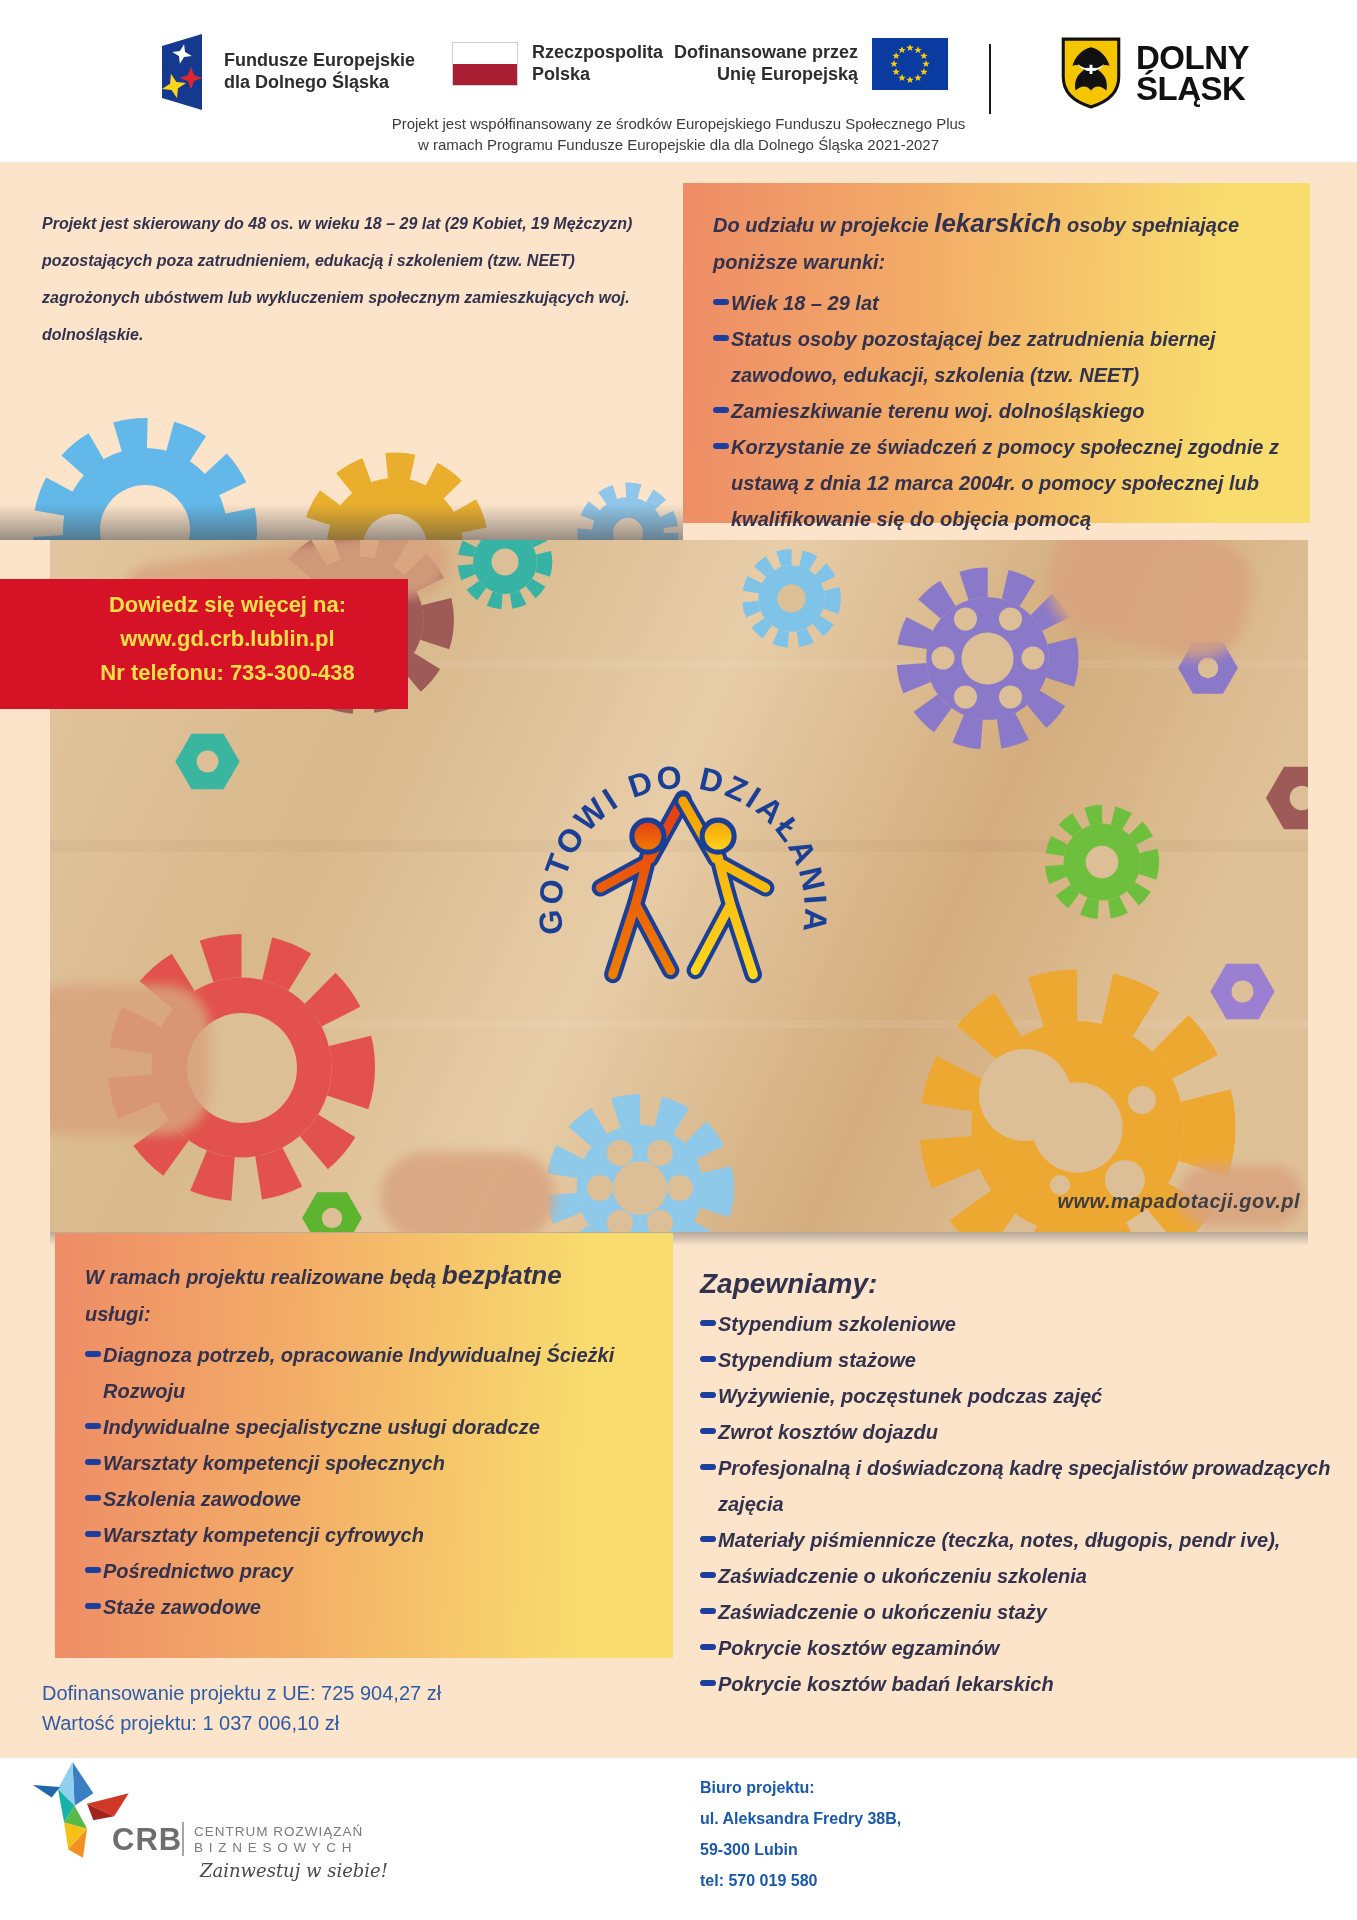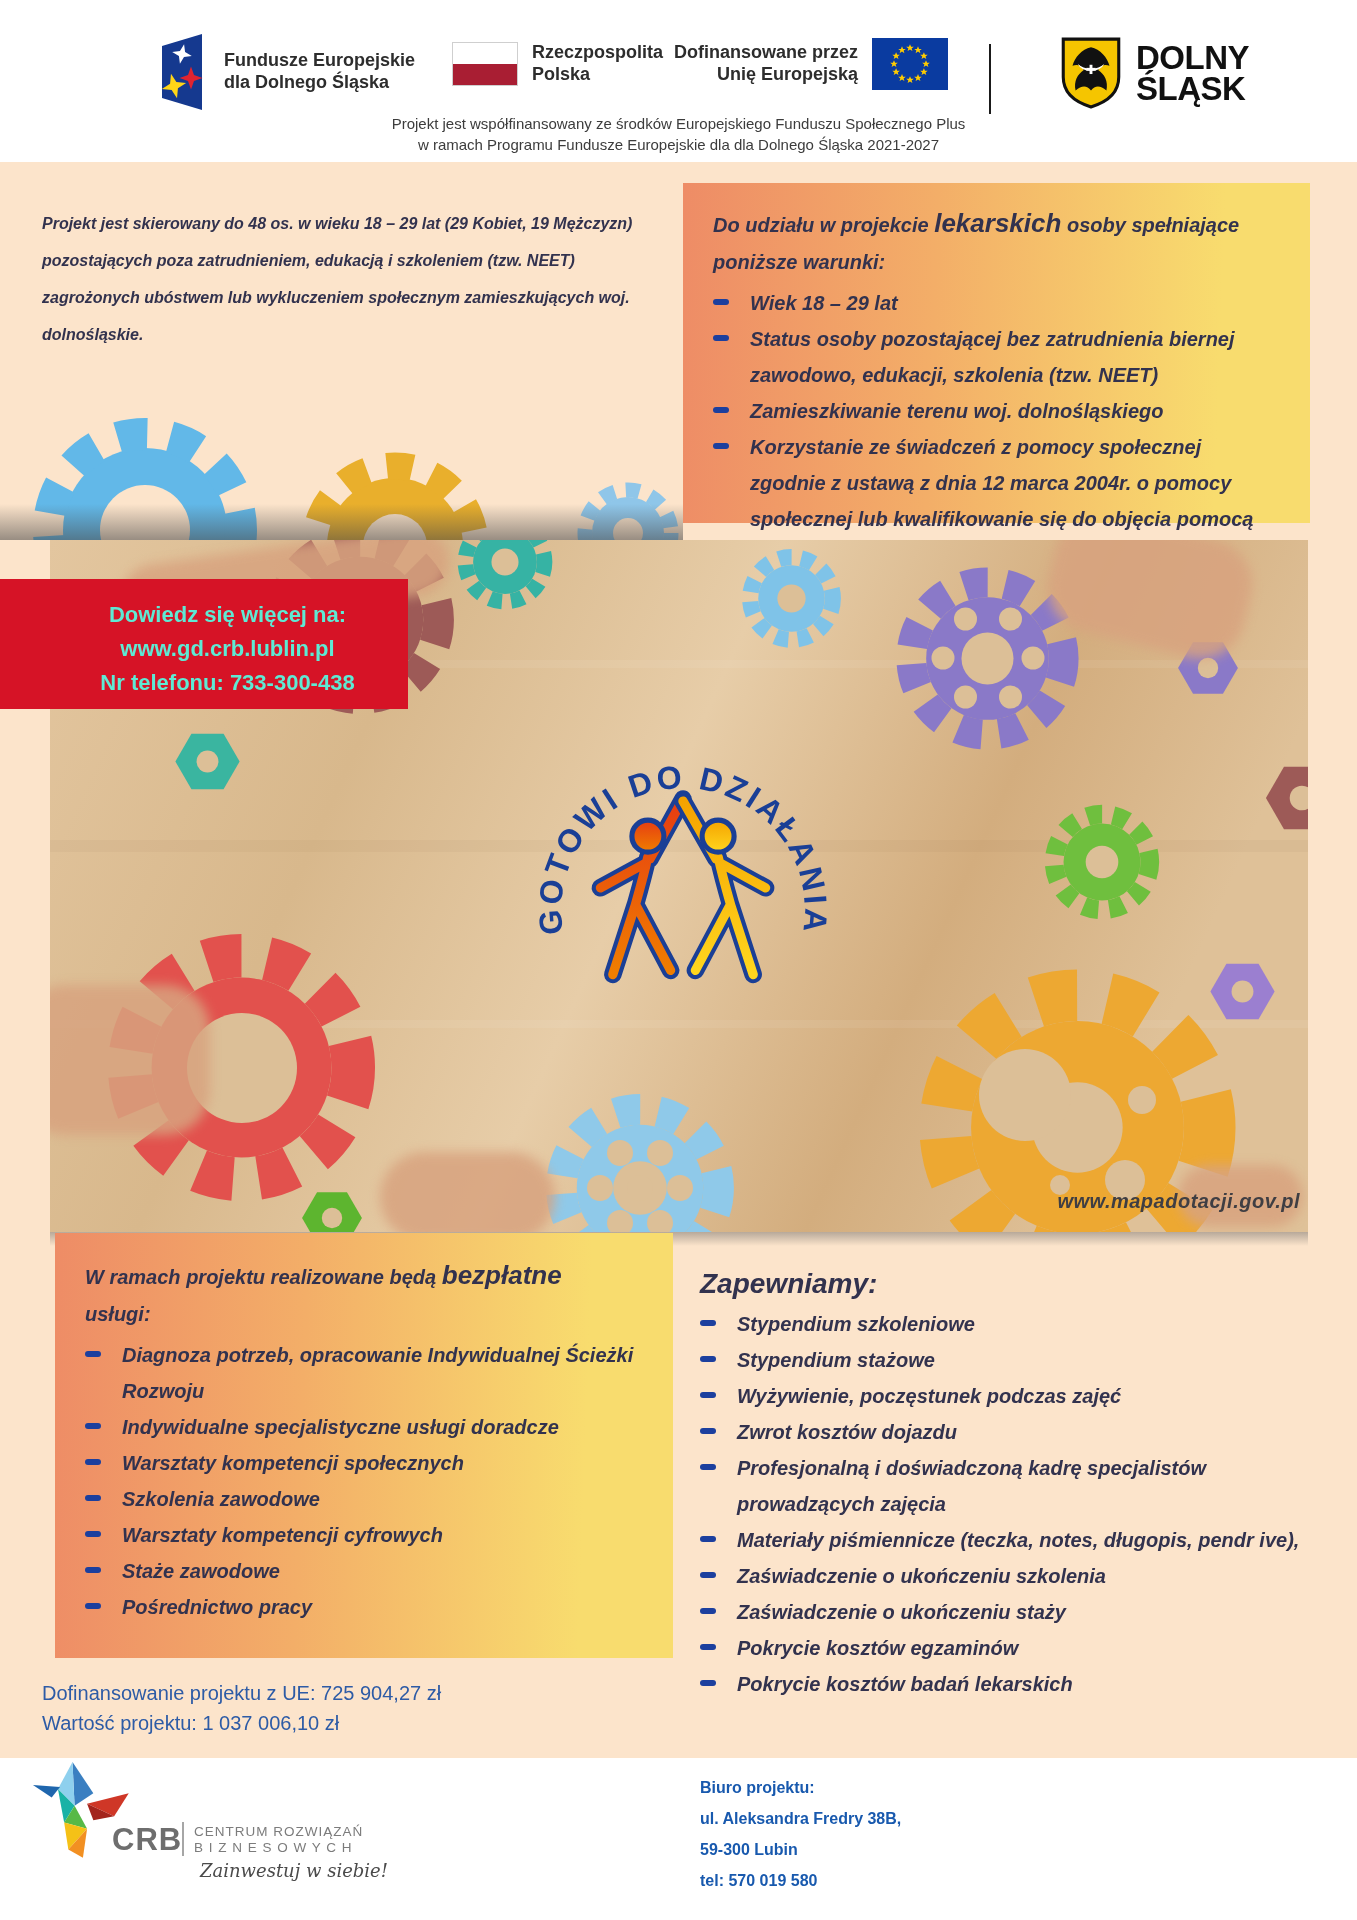--- a/index.html
+++ b/index.html
@@ -27,36 +27,36 @@
   .intro{position:absolute;left:42px;top:205px;width:615px;font-size:16px;font-weight:bold;
          font-style:italic;line-height:37px;color:#32324e;}
   
   .gradbox{position:absolute;background:linear-gradient(92deg,#ee8c66 0%,#f3ae68 40%,#f8dc6e 85%);}
   .cond-box{left:683px;top:183px;width:627px;height:340px;padding:22px 30px;box-sizing:border-box;}
   .serv-box{left:55px;top:1233px;width:618px;height:425px;padding:24px 30px;box-sizing:border-box;}
   .box-head{font-size:20px;font-weight:bold;font-style:italic;line-height:37px;color:#32324e;}
   .box-head .em{font-size:26px;font-style:italic;}
   
   ul.blist{list-style:none;margin:4px 0 0 0;padding:0;}
-  ul.blist li{display:flex;gap:21px;font-size:20px;font-weight:bold;font-style:italic;
+  ul.blist li{display:flex;gap:2px;font-size:20px;font-weight:bold;font-style:italic;
               line-height:36px;color:#32324e;}
   ul.blist .dash{flex:0 0 16px;width:16px;height:6px;border-radius:3px;background:#1c3f9e;margin-top:14px;}
   
   .illu{position:absolute;left:0;top:378px;width:683px;height:162px;overflow:hidden;}
   
   .photo{position:absolute;left:50px;top:540px;width:1258px;height:692px;overflow:hidden;}
   .photo-bottom-shadow{position:absolute;left:50px;top:1232px;width:1258px;height:14px;
                background:linear-gradient(to bottom,rgba(80,80,80,.4),rgba(80,80,80,0));}
   .hand{position:absolute;background:#d8a37f;filter:blur(6px);opacity:.85;border-radius:45px;}
   .watermark{position:absolute;right:8px;top:650px;font-size:20px;font-weight:bold;font-style:italic;
              color:#3f3e43;letter-spacing:.5px;}
   .logo-arc{position:absolute;left:478px;top:162px;}
   
   .redbox{position:absolute;left:0;top:579px;width:408px;height:130px;background:#d61326;
-          color:#5eead4;text-align:center;box-sizing:border-box;padding:19px 8px 0 55px;}
+          color:#fde047;text-align:center;box-sizing:border-box;padding:9px 8px 0 55px;}
   .redbox div{font-size:22px;font-weight:600;line-height:34px;}
   
   .benefits{position:absolute;left:700px;top:1268px;width:645px;}
   .benefits h3{margin:0 0 6px 0;font-size:28px;font-weight:bold;font-style:italic;color:#32324e;}
   
   .financing{position:absolute;left:42px;top:1678px;font-size:20px;line-height:30px;color:#2d5ba6;}
   
   .crb{position:absolute;left:30px;top:1762px;width:420px;height:150px;}
   .crb-abbr{position:absolute;left:82px;top:60px;font-size:31px;font-weight:bold;color:#6e6e6e;letter-spacing:1px;}
   .crb-sep{position:absolute;left:152px;top:60px;width:2px;height:34px;background:#a6a6a6;}
@@ -352,25 +352,25 @@
       <li>
           <span class="dash"></span>
           <span>Szkolenia zawodowe</span>
         </li>
       <li>
           <span class="dash"></span>
           <span>Warsztaty kompetencji cyfrowych</span>
         </li>
       <li>
           <span class="dash"></span>
+          <span>Pośrednictwo pracy</span>
+        </li>
+      <li>
+          <span class="dash"></span>
           <span>Staże zawodowe</span>
-        </li>
-      <li>
-          <span class="dash"></span>
-          <span>Pośrednictwo pracy</span>
         </li>
     </ul>
   </div>
 
   <div class="benefits">
     <h3>Zapewniamy:</h3>
     <ul class="blist">
       <li>
           <span class="dash"></span>
           <span>Stypendium szkoleniowe</span>

